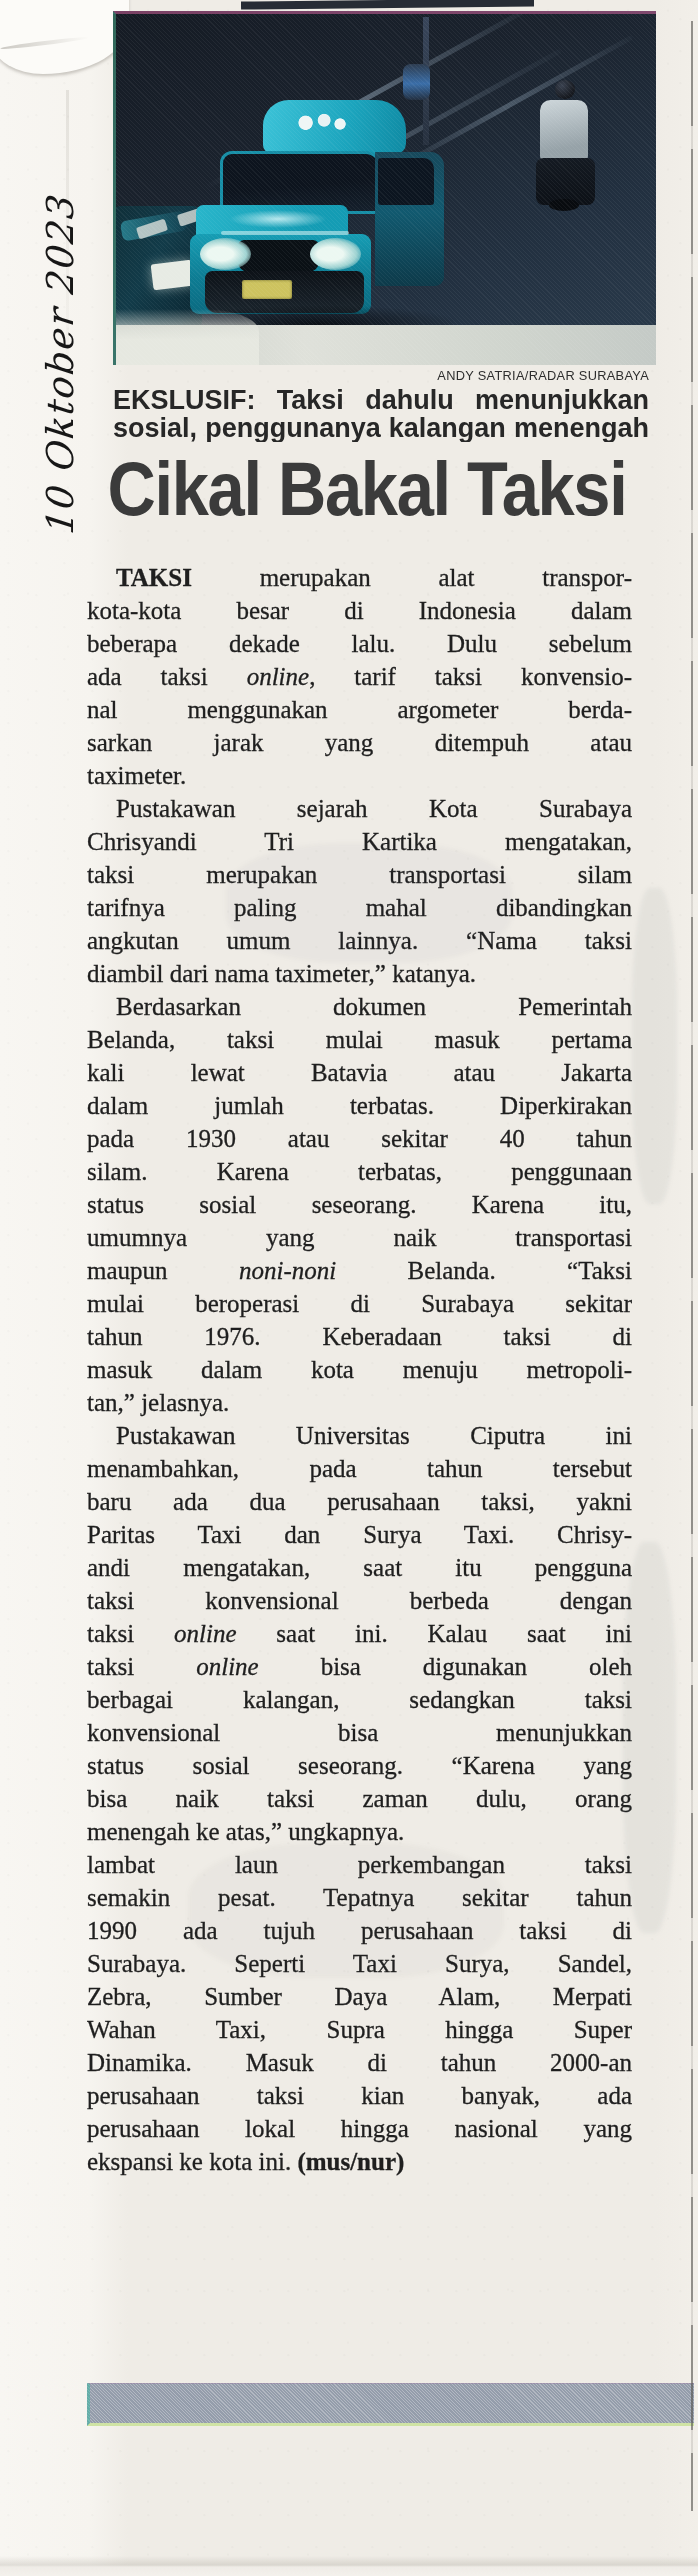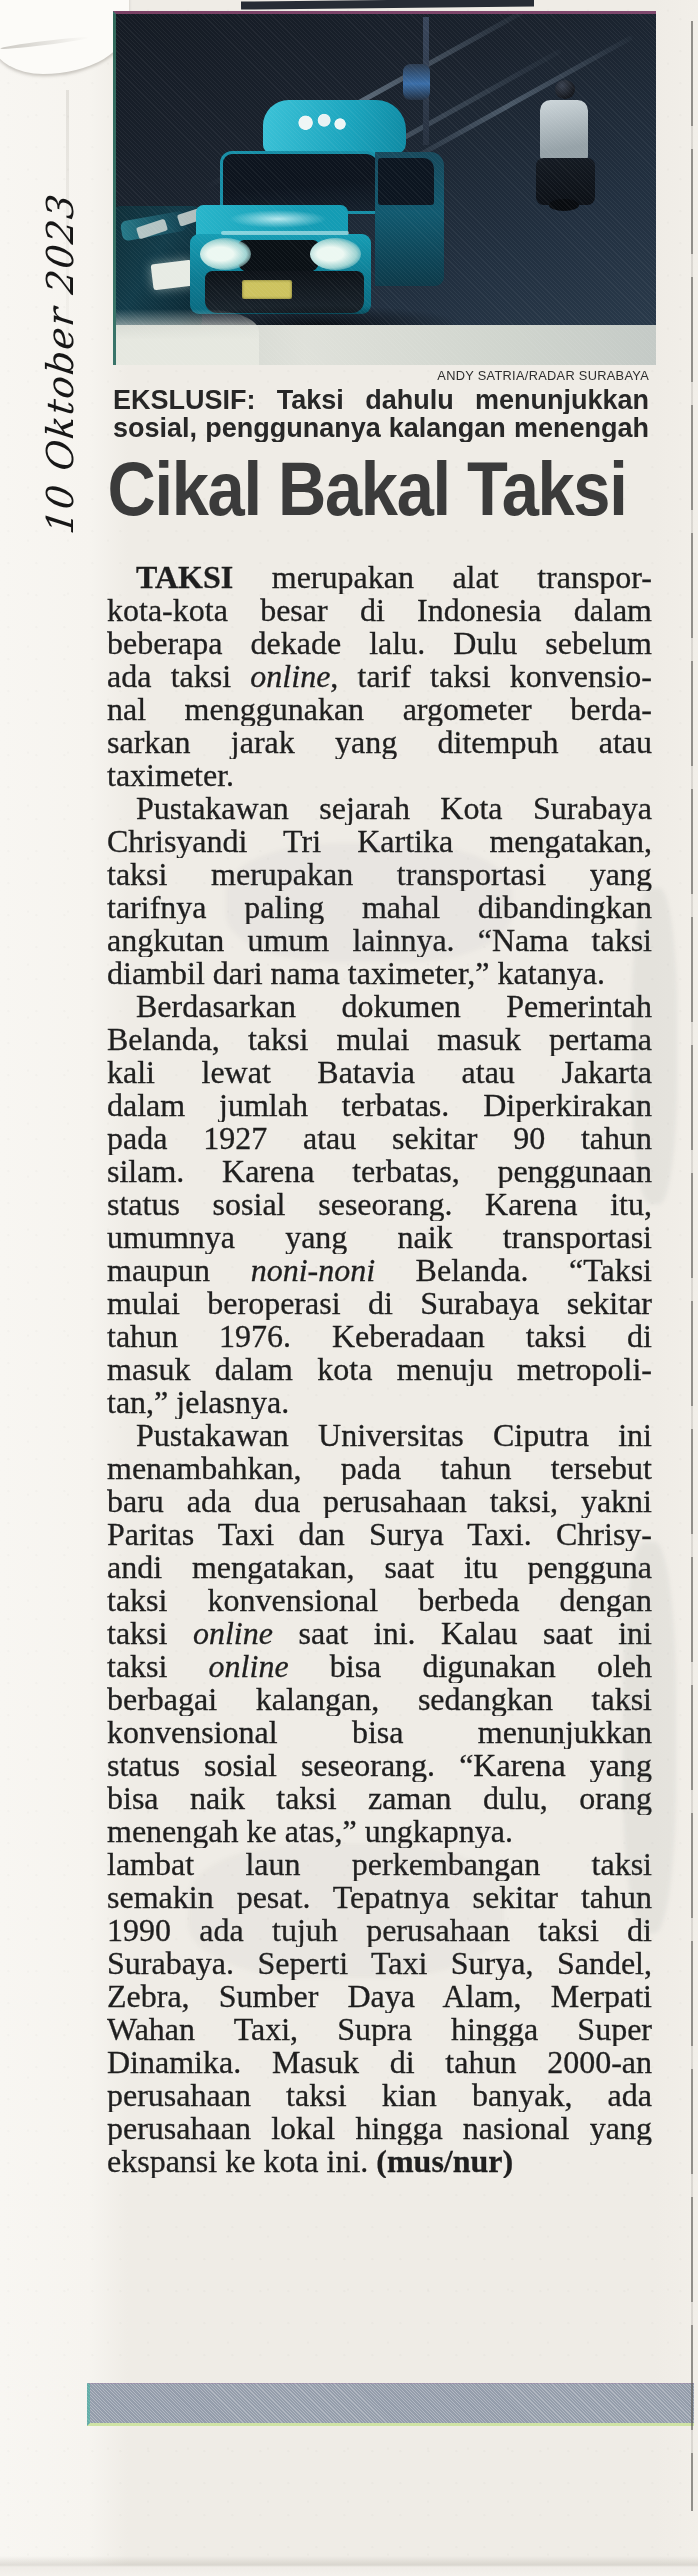--- a/index.html
+++ b/index.html
@@ -67,21 +67,21 @@
   
   .credit{left:113px;top:368px;width:536px;text-align:right;font-family:"Liberation Sans",sans-serif;
     font-size:12.8px;letter-spacing:0.3px;color:#2e2e2e;}
   .caption{left:113px;top:386px;width:536px;font-family:"Liberation Sans",sans-serif;
     font-weight:bold;font-size:27px;color:#272727;}
   .cap-line{height:28px;line-height:28px;text-align:justify;text-align-last:justify;overflow:hidden;}
   
   .headline-svg{left:105px;top:447px;}
   .headline-svg text{font-family:"Liberation Sans",sans-serif;font-weight:bold;fill:#3b3b3b;letter-spacing:-2px;}
   
-  .body{left:87px;top:561px;width:545px;font-size:32px;color:#1f1f1f;margin-left:20px;
+  .body{left:87px;top:561px;width:545px;font-size:25px;color:#1f1f1f;
     -webkit-text-stroke:0.3px #1f1f1f;}
   .bline{height:33px;line-height:33px;text-align:justify;text-align-last:justify;overflow:hidden;white-space:nowrap;}
   .bline.first{padding-left:29px;}
   .bline.lastline{text-align-last:left;}
   .bline i{font-style:italic;}
   .bline b{font-weight:bold;}
   
   .bar{left:87px;top:2383px;width:604px;height:39px;background:#949dab;
     background-image:repeating-linear-gradient(45deg,rgba(255,255,255,.28) 0 0.8px,transparent 0.8px 2.3px);
     border-left:3px solid rgba(64,186,166,.55);border-bottom:3px solid #cfe3a4;border-top:1.5px solid rgba(160,120,165,.35);}
@@ -156,29 +156,29 @@
   <div class="abs body">
       <div class="bline first"><b>TAKSI</b><span> merupakan alat transpor-</span></div>
       <div class="bline"><span>kota-kota besar di Indonesia dalam</span></div>
       <div class="bline"><span>beberapa dekade lalu. Dulu sebelum</span></div>
       <div class="bline"><span>ada taksi </span><i>online</i><span>, tarif taksi konvensio-</span></div>
       <div class="bline"><span>nal menggunakan argometer berda-</span></div>
       <div class="bline"><span>sarkan jarak yang ditempuh atau</span></div>
       <div class="bline lastline"><span>taximeter.</span></div>
       <div class="bline first"><span>Pustakawan sejarah Kota Surabaya</span></div>
       <div class="bline"><span>Chrisyandi Tri Kartika mengatakan,</span></div>
-      <div class="bline"><span>taksi merupakan transportasi yang</span></div>
+      <div class="bline"><span>taksi merupakan transportasi silam</span></div>
       <div class="bline"><span>tarifnya paling mahal dibandingkan</span></div>
       <div class="bline"><span>angkutan umum lainnya. “Nama taksi</span></div>
       <div class="bline lastline"><span>diambil dari nama taximeter,” katanya.</span></div>
       <div class="bline first"><span>Berdasarkan dokumen Pemerintah</span></div>
       <div class="bline"><span>Belanda, taksi mulai masuk pertama</span></div>
       <div class="bline"><span>kali lewat Batavia atau Jakarta</span></div>
       <div class="bline"><span>dalam jumlah terbatas. Diperkirakan</span></div>
-      <div class="bline"><span>pada 1927 atau sekitar 90 tahun</span></div>
+      <div class="bline"><span>pada 1930 atau sekitar 40 tahun</span></div>
       <div class="bline"><span>silam. Karena terbatas, penggunaan</span></div>
       <div class="bline"><span>status sosial seseorang. Karena itu,</span></div>
       <div class="bline"><span>umumnya yang naik transportasi</span></div>
       <div class="bline"><span>maupun </span><i>noni-noni</i><span> Belanda. “Taksi</span></div>
       <div class="bline"><span>mulai beroperasi di Surabaya sekitar</span></div>
       <div class="bline"><span>tahun 1976. Keberadaan taksi di</span></div>
       <div class="bline"><span>masuk dalam kota menuju metropoli-</span></div>
       <div class="bline lastline"><span>tan,” jelasnya.</span></div>
       <div class="bline first"><span>Pustakawan Universitas Ciputra ini</span></div>
       <div class="bline"><span>menambahkan, pada tahun tersebut</span></div>

